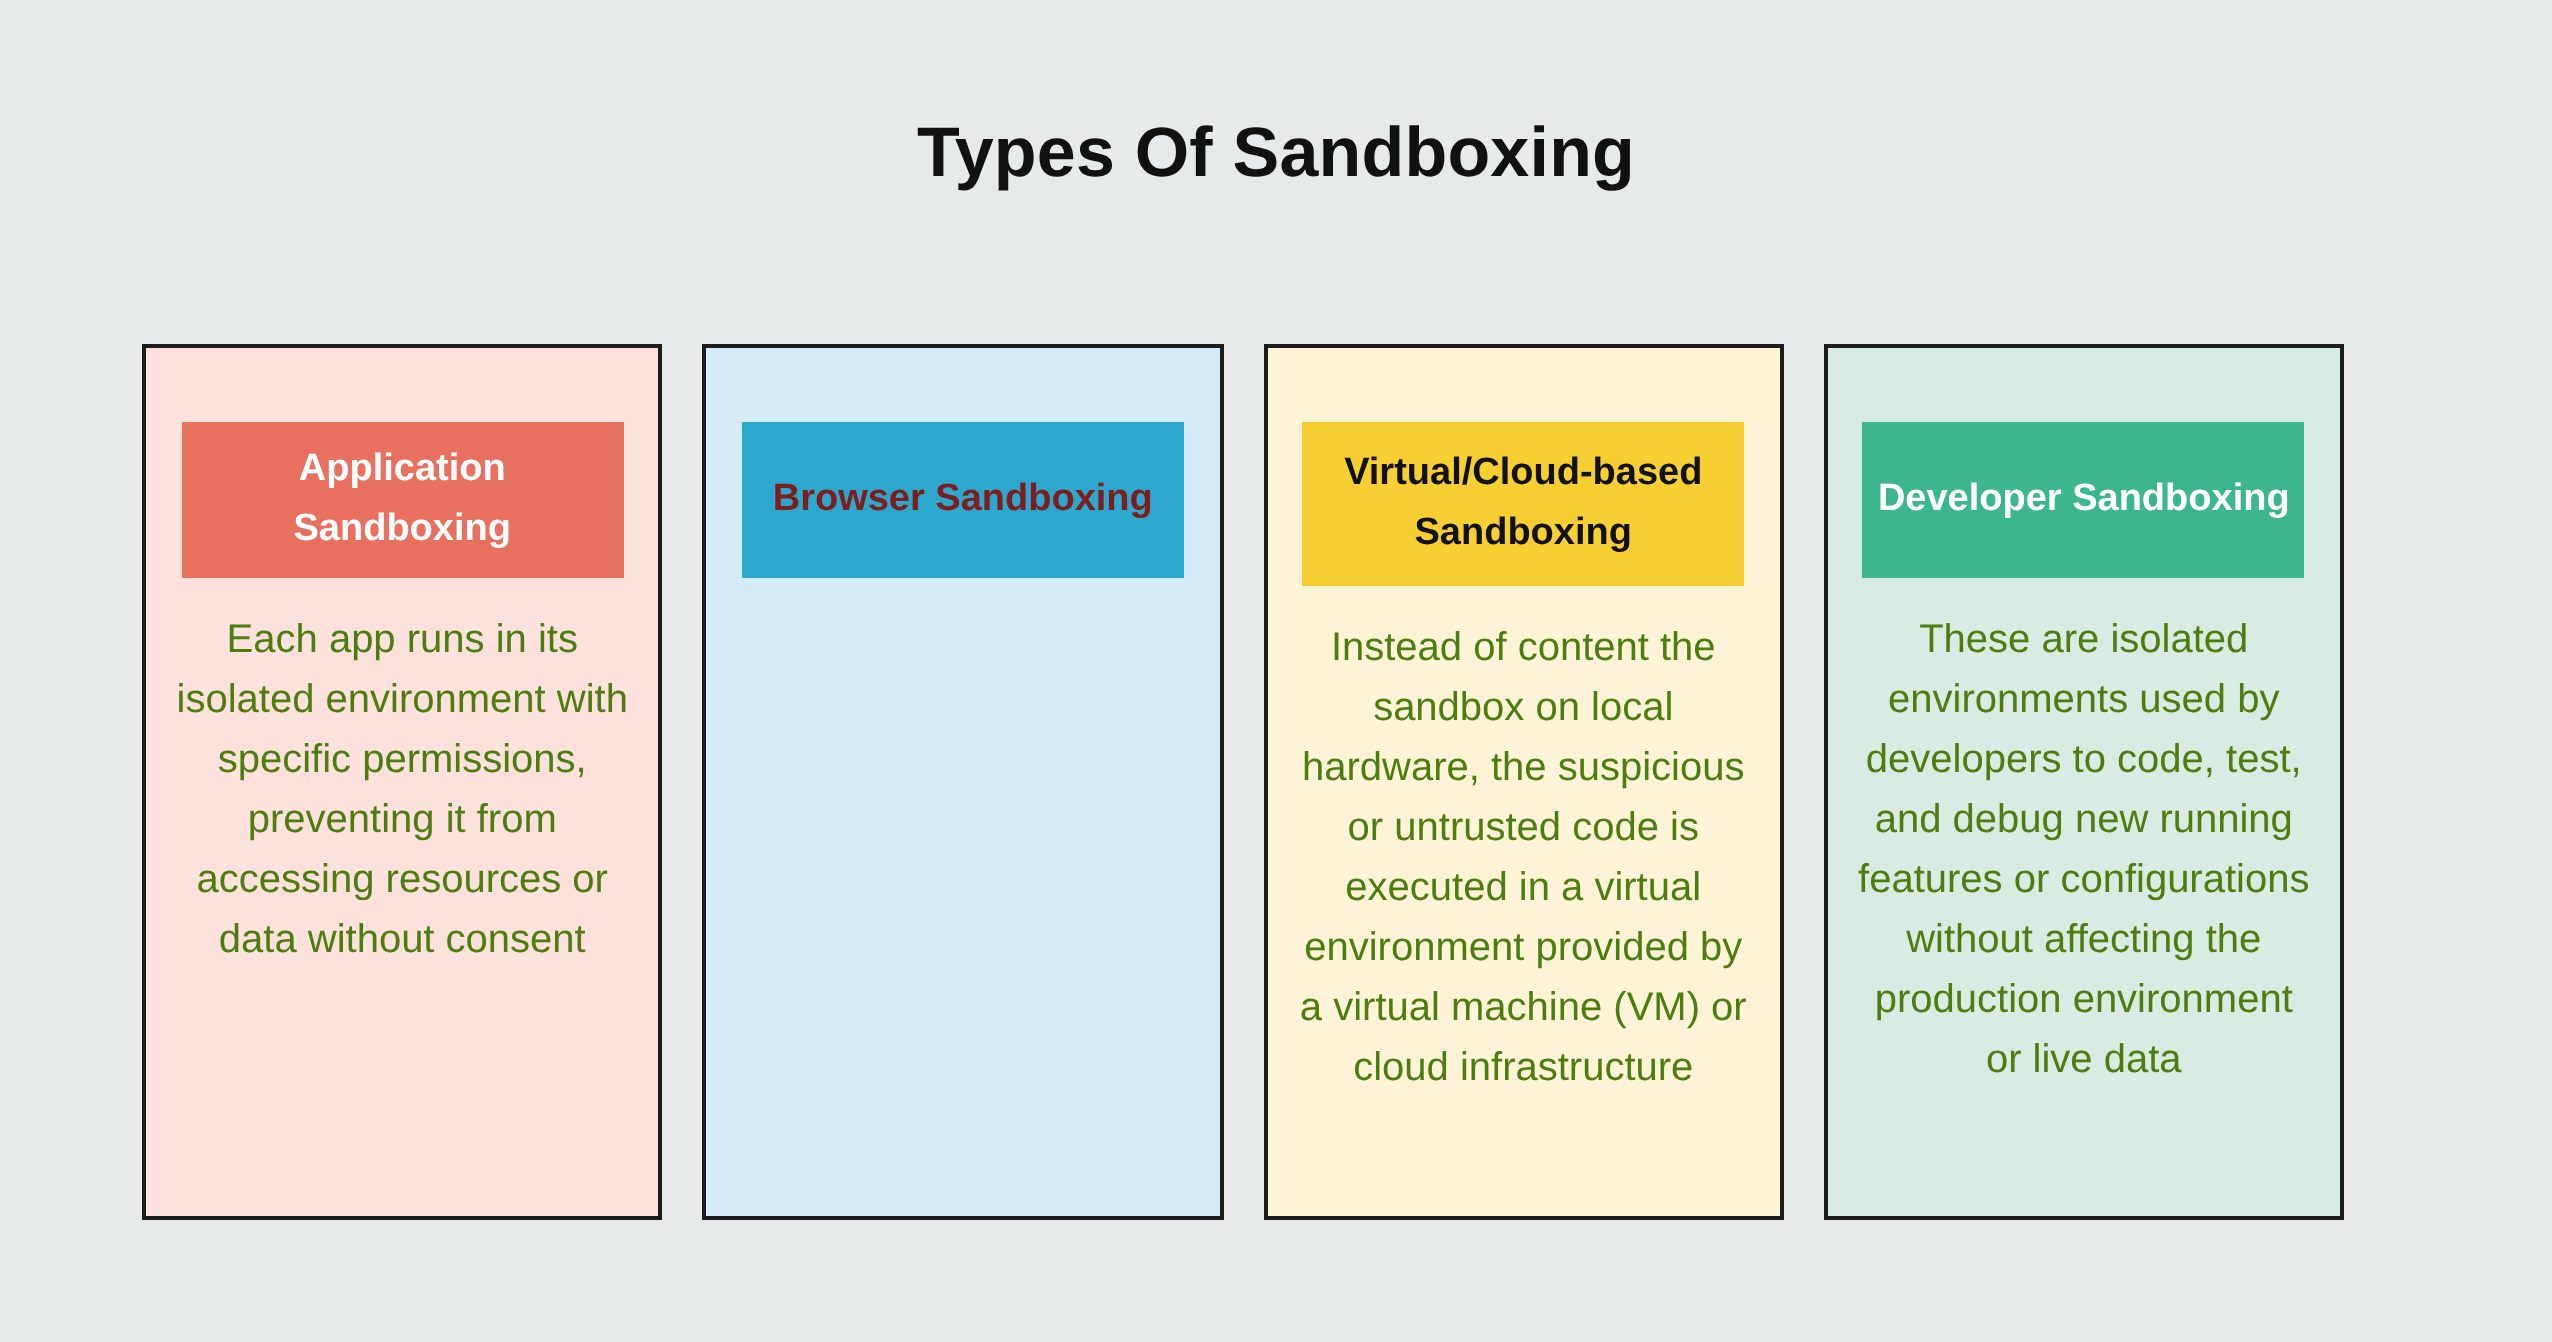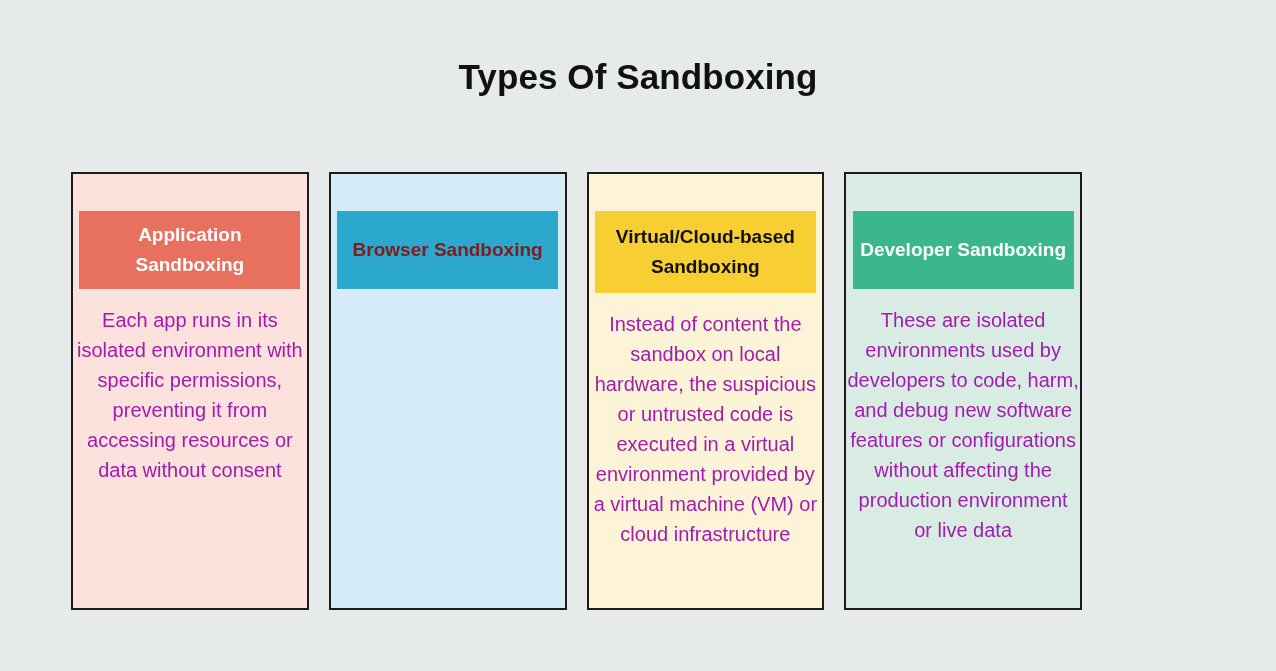--- a/index.html
+++ b/index.html
@@ -34,21 +34,21 @@
     color: #111111;
     letter-spacing: 0.1px;
     line-height: 1.2;
   }
 
   
   .card-row {
     position: absolute;
     top: 172px;
     left: 71px;
-    width: 1011px;
+    width: 1101px;
     height: 438px;
     display: flex;
     gap: 20px;
   }
 
   .card {
     flex: 1 1 0;
     border: 2px solid #1b1b1b;
     display: flex;
     flex-direction: column;
@@ -71,21 +71,21 @@
     padding: 8px 6px;
   }
 
   
   .card-body {
     margin-top: 16px;
     width: 232px;
     text-align: center;
     font-size: 20px;
     line-height: 30px;
-    color: #a21caf;
+    color: #4d7c0f;
   }
 
   
   .card-1 { background: #fce1dc; }
   .card-1 .card-header { background: #e8705f; color: #ffffff; }
 
   .card-2 { background: #d5ebf8; }
   .card-2 .card-header { background: #2ca7cd; color: #7f1d1d; }
 
   .card-3 { background: #fdf4d7; }
@@ -112,17 +112,17 @@
       <div class="card-header">Browser Sandboxing</div>
     </div>
 
     <div class="card card-3">
       <div class="card-header">Virtual/Cloud-based Sandboxing</div>
       <div class="card-body">Instead of content the sandbox on local hardware, the suspicious or untrusted code is executed in a virtual environment provided by a virtual machine (VM) or cloud infrastructure</div>
     </div>
 
     <div class="card card-4">
       <div class="card-header">Developer Sandboxing</div>
-      <div class="card-body">These are isolated environments used by developers to code, harm, and debug new software features or configurations without affecting the production environment or live data</div>
+      <div class="card-body">These are isolated environments used by developers to code, test, and debug new running features or configurations without affecting the production environment or live data</div>
     </div>
 
   </div>
 </div>
 
 </body></html>

